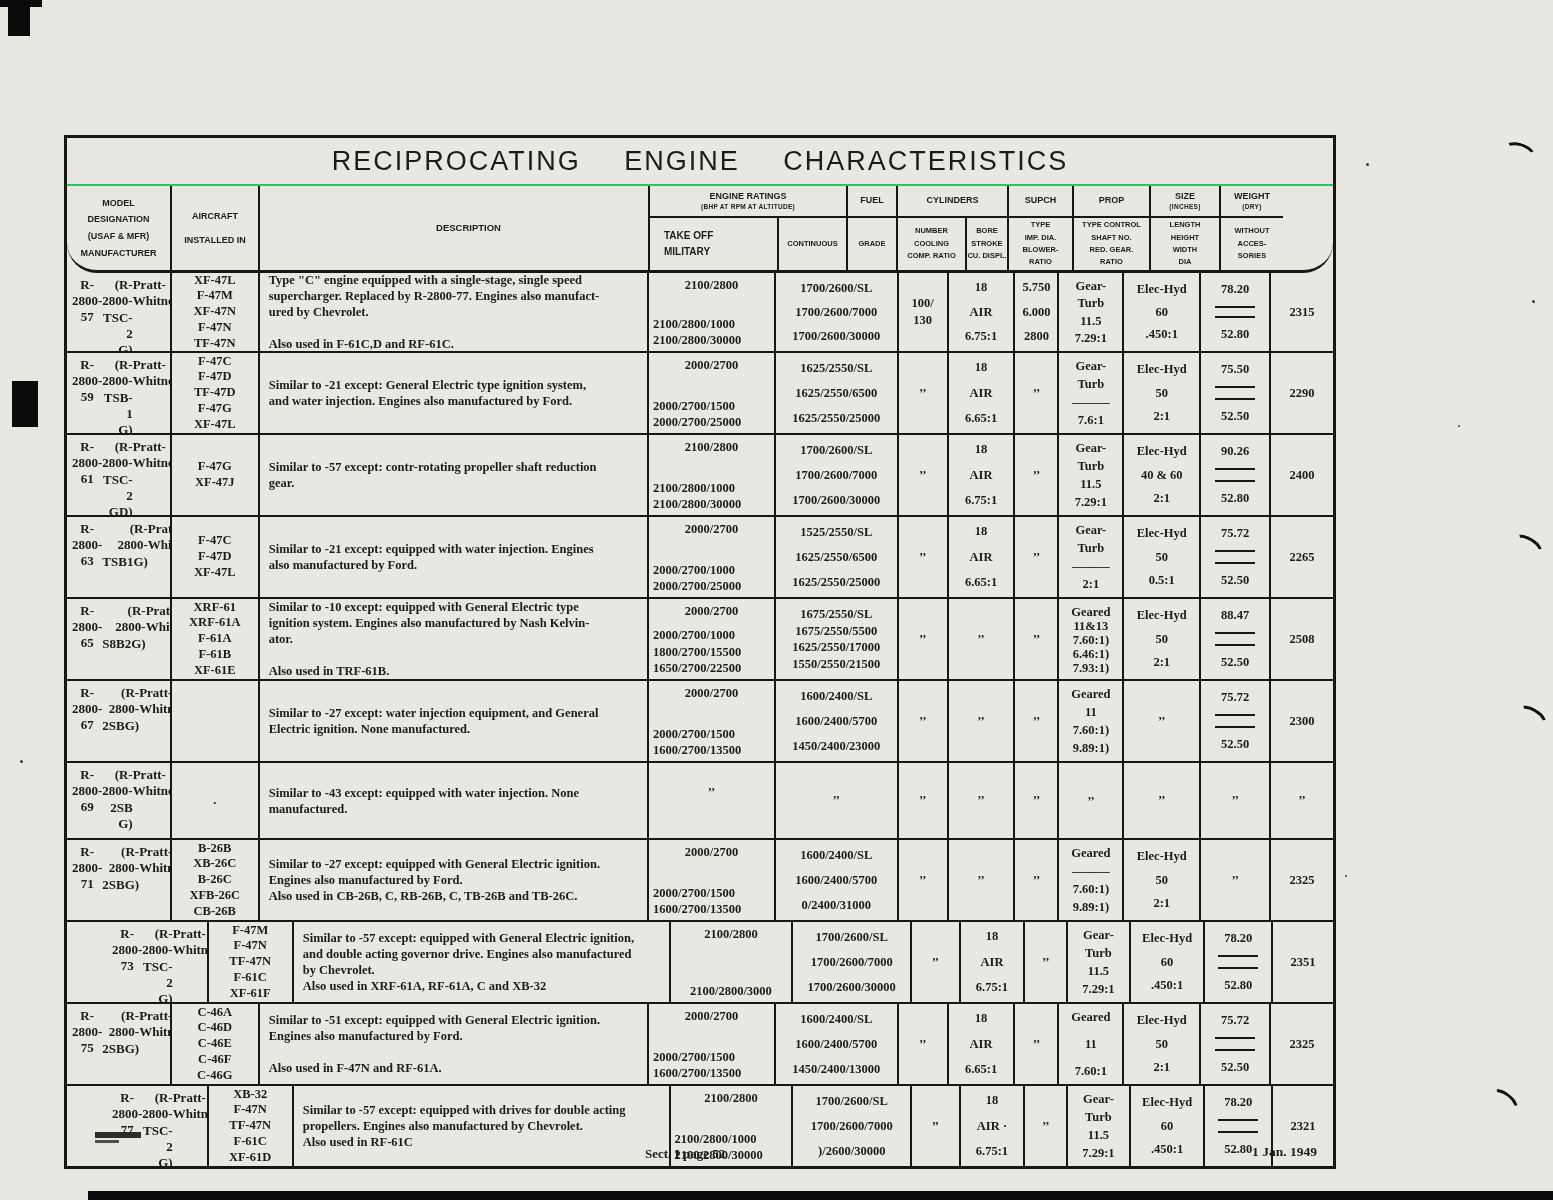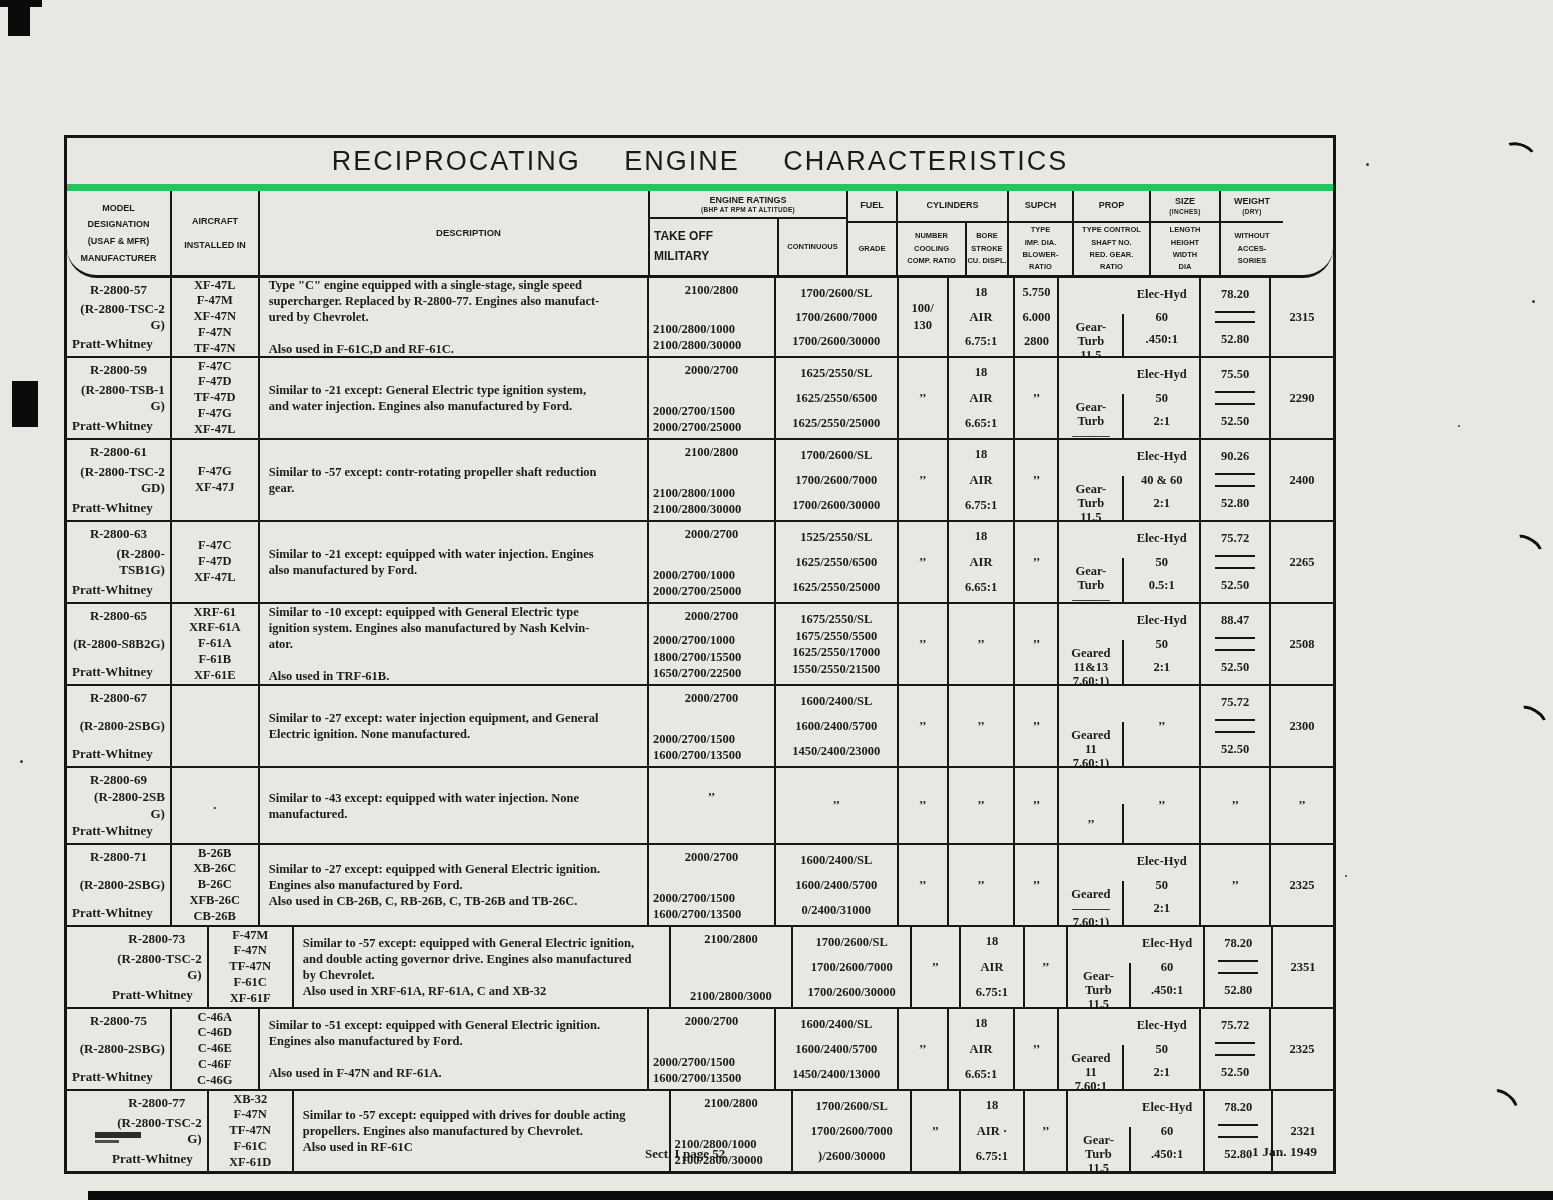--- a/index.html
+++ b/index.html
@@ -7,21 +7,21 @@
     width:1553px;height:1200px;position:relative;overflow:hidden;
     background:#e9e7e1;
     font-family:"Liberation Serif",serif;color:#1b1b1b;
   }
   
   .tbl{
     position:absolute;left:64px;top:135px;width:1272px;
     border:3px solid #161616;box-sizing:border-box;
   }
   .title{
-    height:46px;border-bottom:7px solid #22c55e;
+    height:46px;border-bottom:2px solid #22c55e;
     display:flex;align-items:center;justify-content:center;
     font-family:"Liberation Sans",sans-serif;
     font-size:27px;letter-spacing:2px;word-spacing:34px;font-weight:400;
   }
   
   .thead{
     display:flex;height:84px;border-bottom:3px solid #161616;
     font-family:"Liberation Sans",sans-serif;font-weight:bold;border-radius:30px;
   }
   .hcell{
@@ -41,51 +41,51 @@
   .hgroup .gsub{font-size:6.5px;letter-spacing:.3px;}
   .hsubrow{flex:1;display:flex;}
   .hsub{
     box-sizing:border-box;flex:1;
     display:flex;align-items:center;justify-content:center;
     text-align:center;white-space:pre-line;font-size:7.5px;line-height:1.65;
   }
   .hsub + .hsub{border-left:2px solid #161616;}
   .takeoff-h{
     flex-direction:column;align-items:flex-start;justify-content:center;
-    padding:8px 0 8px 4px;font-size:12px;
+    padding:8px 0 8px 14px;font-size:10px;
   }
   
   .cw-model{width:105px}.cw-air{width:88px}.cw-desc{width:390px}
   .cw-to{width:127px}.cw-cont{width:123px}.cw-grade{width:50px}
   .cw-num{width:67px}.cw-bore{width:44px}.cw-sup{width:65px}
   .cw-prop{width:77px}.cw-size{width:70px}.cw-wt{width:62px}
   .cw-ratings{width:198px}.cw-cyl{width:111px}
   .hsub.cw-to{flex:0 0 127px}.hsub.cw-cont{flex:1}
   .hsub.cw-num{flex:0 0 67px}.hsub.cw-bore{flex:1}
   
   .trow{display:flex;border-bottom:2px solid #161616;font-weight:bold;font-size:12.5px;}
   .trow:last-child{border-bottom:none;padding-left:40px;}
   .c{box-sizing:border-box;border-right:2px solid #161616;overflow:hidden;}
   .c:last-child{border-right:none;}
-  .model-c{display:flex;flex-direction:column;justify-content:space-between;padding:4px 5px;font-size:13px;}
+  .model-c{display:flex;flex-direction:row;padding:4px 5px;font-size:13px;}
   .m-desig{text-align:center;}
   .m-mfr{text-align:right;white-space:pre-line;line-height:1.25;}
   .m-manu{text-align:left;}
   .lines{display:flex;flex-direction:column;justify-content:space-between;align-items:center;text-align:center;padding:5px 2px;}
   .lines > div:only-child{margin:auto;}
   .lines.centered{justify-content:center;gap:2px;}
   .air-c{line-height:1.1;font-size:12.5px;}
   .desc-c{display:flex;align-items:center;padding:2px 9px;font-size:12.5px;}
   .desc-c .para{white-space:pre-line;line-height:1.28;width:100%;text-align:left;}
   .to-c{display:flex;flex-direction:column;padding:5px 4px 3px 4px;}
   .to-top{text-align:center;}
   .to-c.center .to-top{margin:auto;}
   .to-mil{margin-top:auto;justify-content:flex-end;align-items:flex-start;text-align:left;padding:0;line-height:1.3;}
   .cont-c{padding:8px 2px;line-height:1.15;}
-  .sup-c{padding:6px 2px;line-height:1.12;margin-top:36px;}
+  .sup-c{padding:6px 2px;line-height:1.12;}
   .prop-c{padding:9px 2px;}
   .cyl-c,.bore-c{padding:7px 2px;}
   .size-c{display:flex;flex-direction:column;justify-content:space-between;align-items:center;padding:9px 4px;}
   .size-c .hrule{width:40px;height:0;border-top:2px solid #161616;}
   .size-c .szv:empty{display:none;}
   .size-c.single{justify-content:center;}
   .wt-c{display:flex;align-items:center;justify-content:center;}
   
   .foot-page{position:absolute;left:645px;top:1146px;font-size:13px;font-weight:bold;}
   .foot-date{position:absolute;left:1252px;top:1144px;font-size:13.5px;font-weight:bold;}

